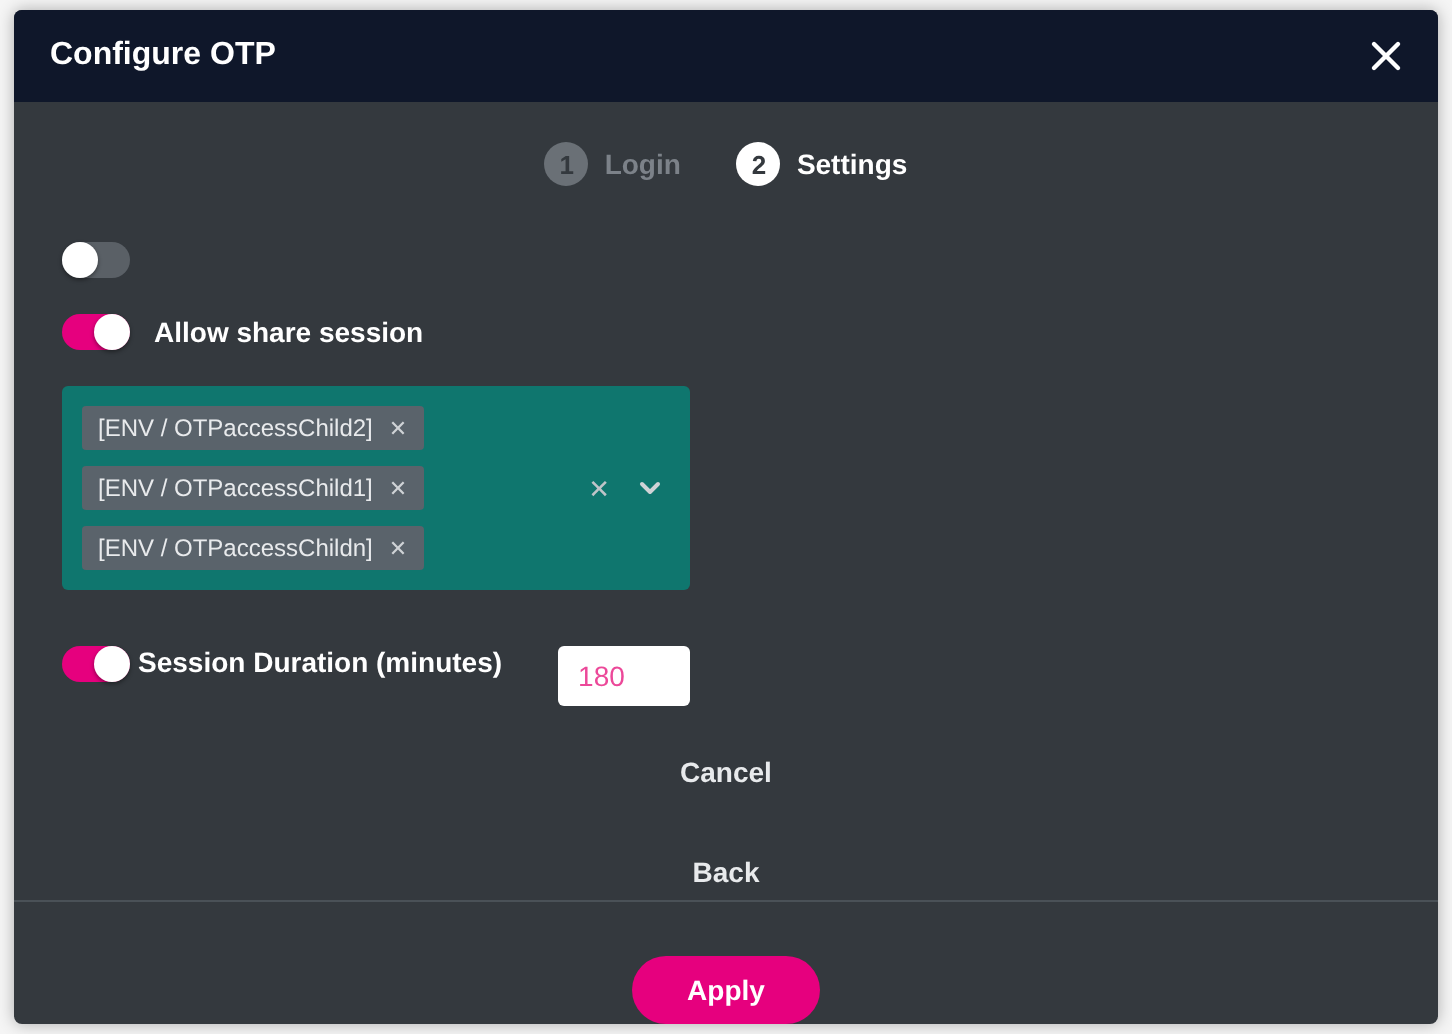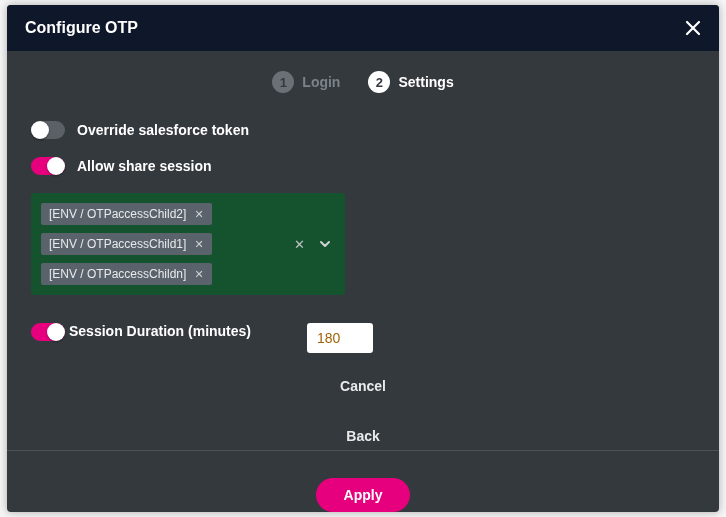--- a/index.html
+++ b/index.html
@@ -102,21 +102,21 @@
   .toggle.on { background: #e6007e; }
   .toggle.on .knob { right: 0; }
 
   .section-label {
     color: #9da3a9;
     font-size: 13px;
     margin-bottom: 8px;
   }
   .projects-box {
     width: 314px;
-    background: #14532d;
+    background: #0f766e;
     border-radius: 3px;
     padding: 10px;
     display: flex;
     align-items: center;
     margin-bottom: 28px;
   }
   .chips-col {
     display: flex;
     flex-direction: column;
     gap: 8px;
@@ -148,28 +148,28 @@
   .projects-controls .box-x { font-size: 13px; cursor:pointer; }
   .projects-controls .box-chevron { cursor:pointer; display:flex; }
 
   .duration-row {
     display: flex;
     gap: 4px;
     font-size: 14px;
     font-weight: 600;
   }
   .duration-input {
-    margin-left: 52px;
+    margin-left: 24px;
     width: 66px;
     height: 30px;
     border: none;
     border-radius: 3px;
     padding: 0 10px;
     font-size: 14px;
-    color: #a16207;
+    color: #ec4899;
     background: #fff;
   }
 
   .footer {
     height: 62px;
     border-top: 1px solid #4a5157;
     display: flex;
     align-items: center;
     justify-content: flex-end;
     gap: 34px;
@@ -218,21 +218,20 @@
       <div class="step active">
         <div class="step-circle">2</div>
         <span>Settings</span>
       </div>
     </div>
 
     <div class="row">
       <div class="toggle off">
           <div class="knob"></div>
         </div>
-      <span>Override salesforce token</span>
     </div>
 
     <div class="row">
       <div class="toggle on">
           <div class="knob"></div>
         </div>
       <span>Allow share session</span>
     </div>
 
 

